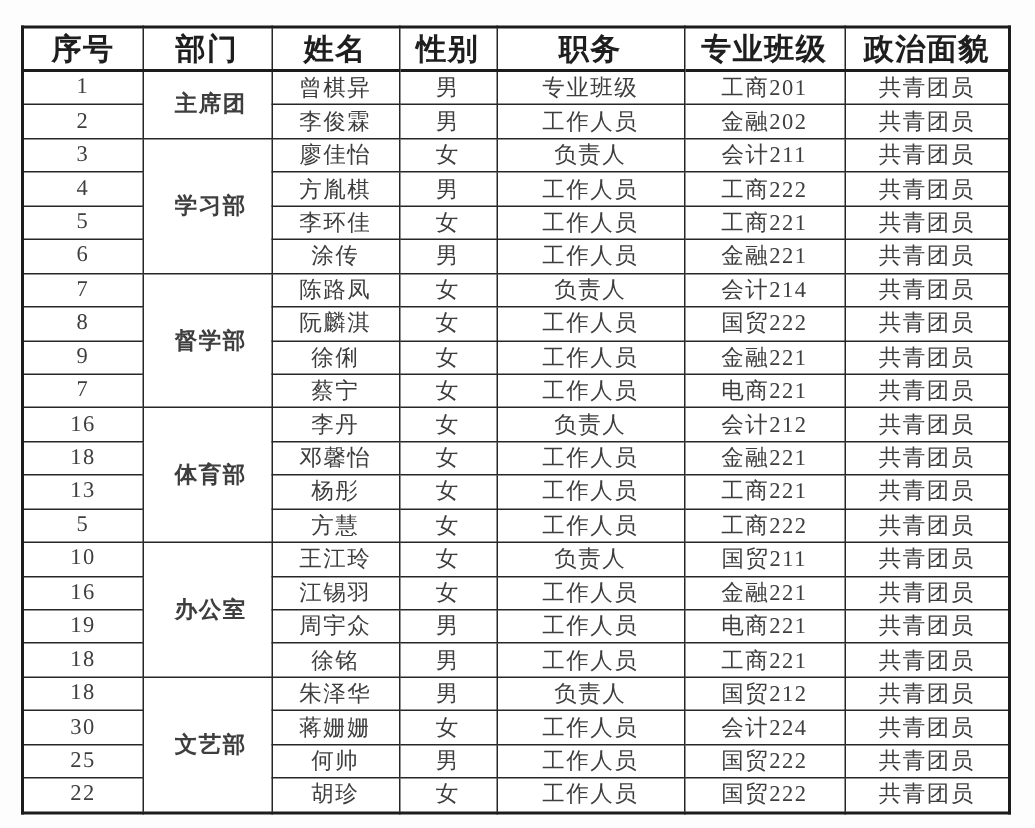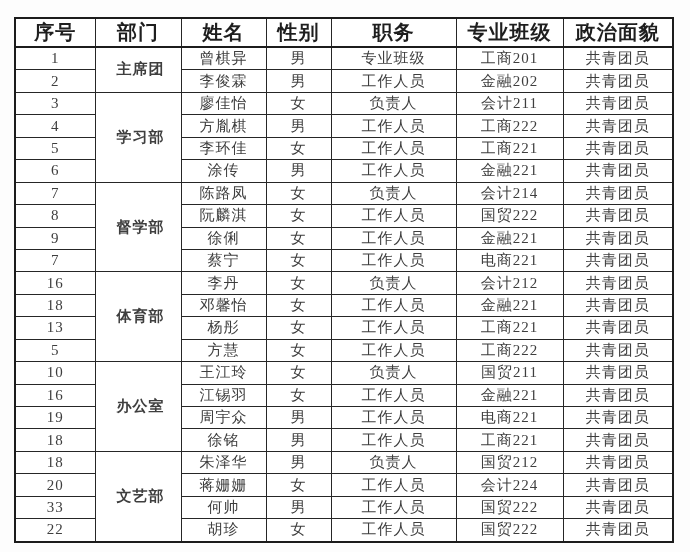--- a/index.html
+++ b/index.html
@@ -229,29 +229,29 @@
         <tr>
           <td class="c-no">18</td>
           <td class="c-dept" rowspan="4">文艺部</td>
           <td class="c-name">朱泽华</td>
           <td class="c-gender">男</td>
           <td class="c-position">负责人</td>
           <td class="c-class">国贸212</td>
           <td class="c-status">共青团员</td>
         </tr>
         <tr>
-          <td class="c-no">20</td>
+          <td class="c-no">30</td>
           <td class="c-name">蒋姗姗</td>
           <td class="c-gender">女</td>
           <td class="c-position">工作人员</td>
           <td class="c-class">会计224</td>
           <td class="c-status">共青团员</td>
         </tr>
         <tr>
-          <td class="c-no">33</td>
+          <td class="c-no">25</td>
           <td class="c-name">何帅</td>
           <td class="c-gender">男</td>
           <td class="c-position">工作人员</td>
           <td class="c-class">国贸222</td>
           <td class="c-status">共青团员</td>
         </tr>
         <tr>
           <td class="c-no">22</td>
           <td class="c-name">胡珍</td>
           <td class="c-gender">女</td>

